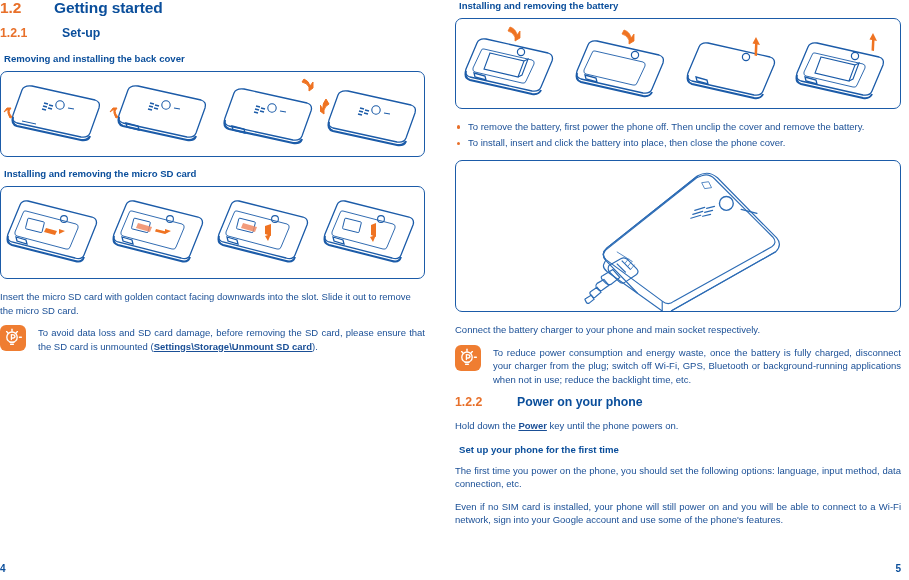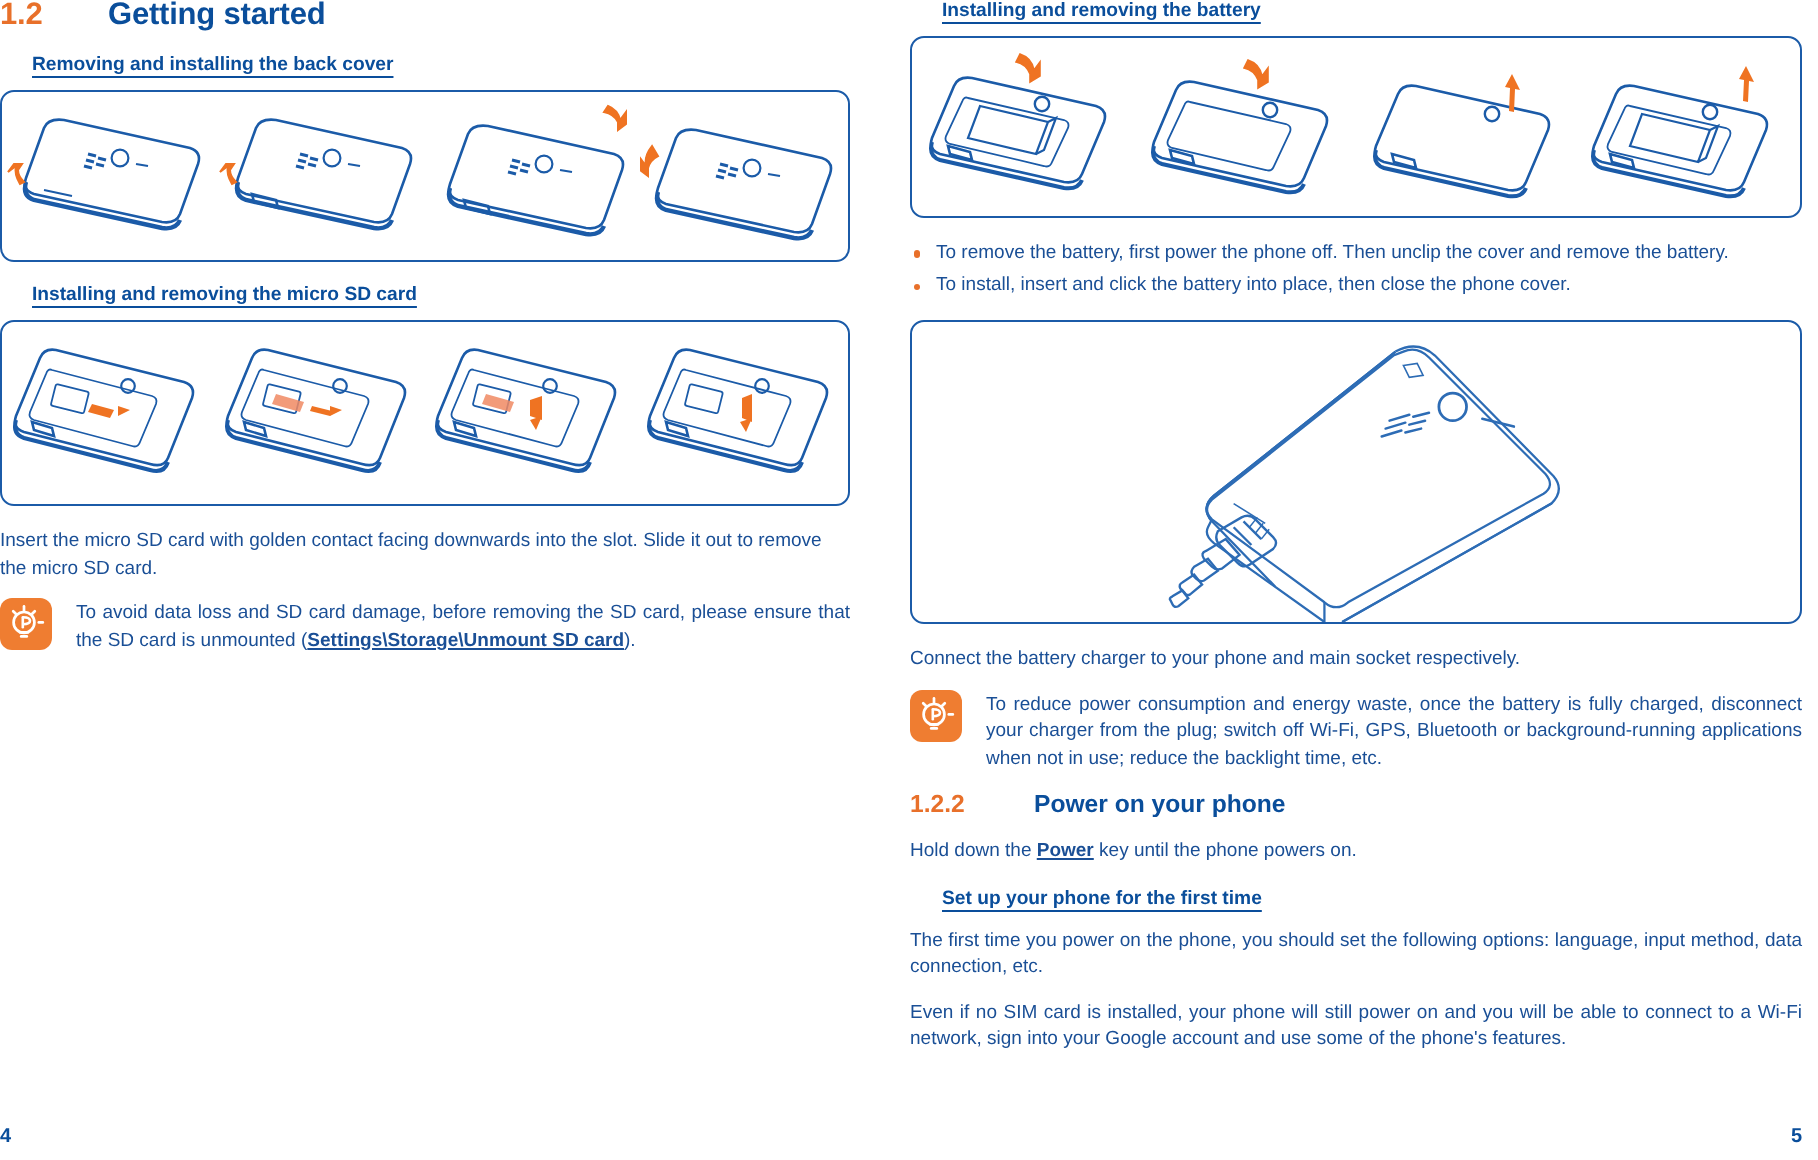--- a/index.html
+++ b/index.html
@@ -38,25 +38,24 @@
     margin: 0 0 13px 0;
     font-size: 12.3px;
     font-weight: bold;
     color: #0A4E9B;
     display: flex;
     line-height: 1.05;
   }
   h2.sub .num { color: #E8702A; width: 62px; flex: none; }
 
   h3.ul {
-    margin: 0 0 6px 16px;
+    margin: 0 0 6px 4px;
     font-size: 9.6px;
     font-weight: bold;
     color: #0A4E9B;
-    text-decoration: underline;
     text-underline-offset: 2.5px;
     line-height: 1.25;
   }
 
   
   p.body {
     margin: 0 0 8px 0;
     font-size: 9.5px;
     color: #1A4F96;
     line-height: 1.42;
@@ -139,20 +138,24 @@
 
 <div class="page">
 
   <div class="col col-left">
 
     <h1 class="sec">
       <span class="num">1.2</span>
       <span>Getting started</span>
     </h1>
 
+    <h2 class="sub">
+      <span class="num">1.2.1</span>
+      <span>Set-up</span>
+    </h2>
 
     <h3 class="ul">Removing and installing the back cover</h3>
 
     <div class="figbox" style="height:86px;">
       <div class="figrow">
 
         <svg width="103" height="74" viewBox="0 0 103 74">
           <g fill="none" stroke="#1B5BA8" stroke-width="1.3">
             <path d="M30 9 L93 23 Q99 25 97 31 L88 56 Q86 61 79 60 L15 46 Q9 44 11 38 L20 13 Q22 8 30 9 Z"></path>
             <path d="M11 40 Q9 47 15 49 L79 63 Q86 64 88 59" stroke-width="2.2"></path>

